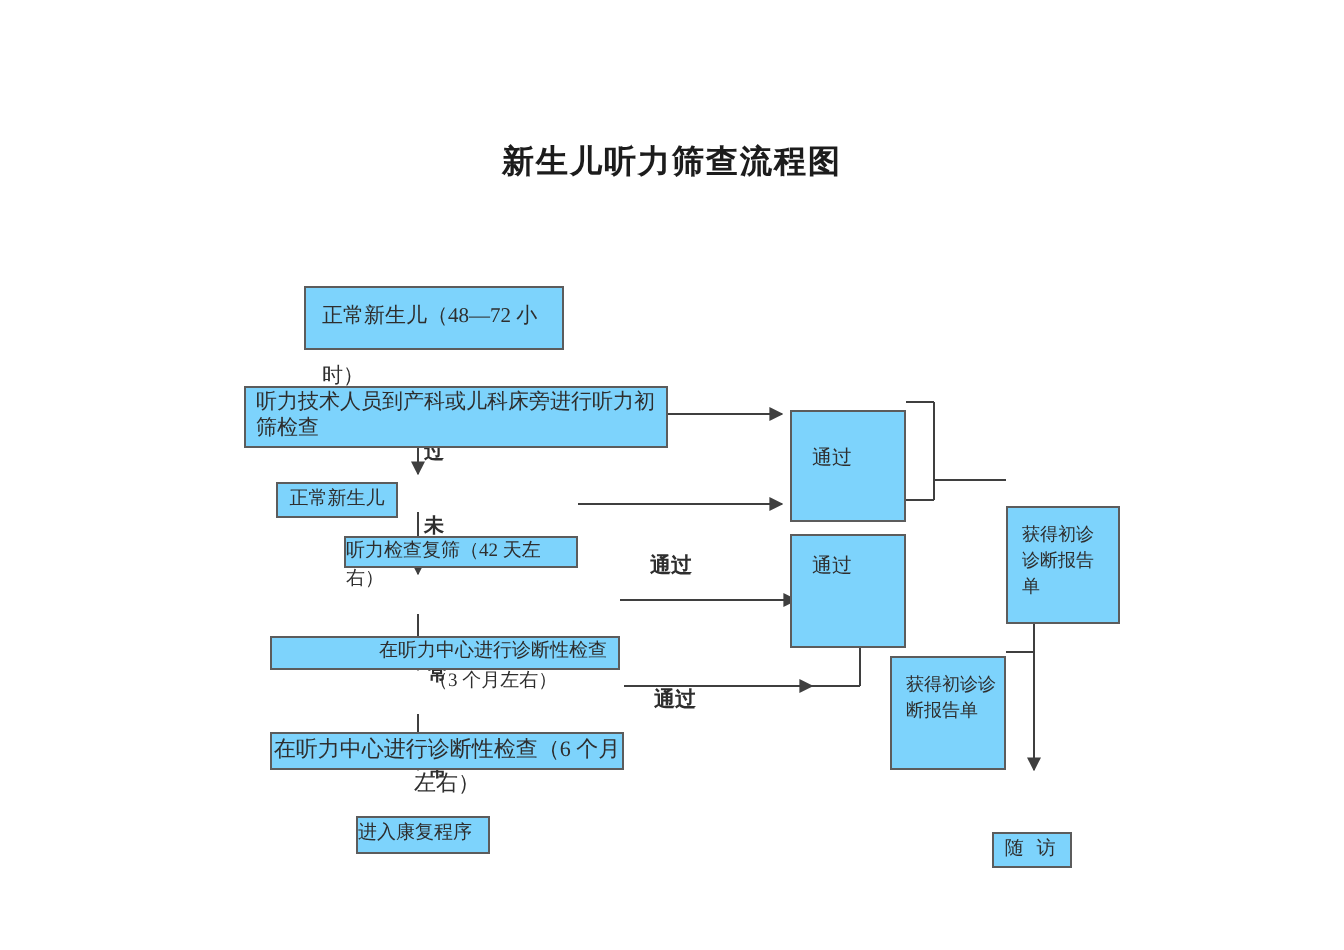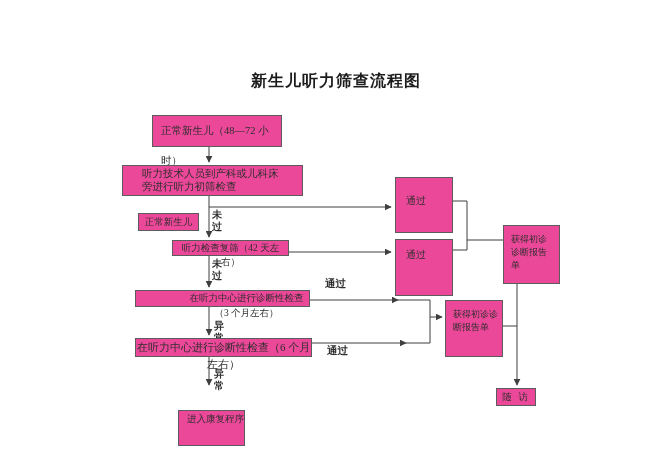--- a/index.html
+++ b/index.html
@@ -5,38 +5,38 @@
   html,body{margin:0;padding:0;background:#ffffff;}
   body{
     width:672px;height:475px;position:relative;overflow:hidden;
     font-family:"Liberation Serif", serif;color:#333;
   }
   .page-title{
     position:absolute;left:0;top:71px;width:672px;text-align:center;
     font-size:16px;font-weight:bold;color:#1c1c1c;letter-spacing:1px;
   }
   .flow-box{
-    position:absolute;box-sizing:border-box;background:#ec4899;
-    border:1px solid #5c5c5c;color:#2e2e2e;z-index:2;
+    position:absolute;box-sizing:border-box;background:#7dd3fc;
+    border:1px solid #5c5c5c;color:#2e2e2e;z-index:2;margin-top:28px;
   }
   .edge-label{
     position:absolute;color:#2e2e2e;z-index:1;white-space:normal;font-weight:bold;
   }
   .vlabel{width:12px;line-height:11.5px;font-size:10px;word-break:break-all;}
   .hlabel{font-size:10.5px;line-height:11px;white-space:nowrap;}
   svg.connectors{position:absolute;left:0;top:0;z-index:1;}
 
   
   .n-normal{left:152px;top:115px;width:130px;height:32px;font-size:10.5px;line-height:30px;padding-left:8px;}
-  .n-initial{left:122px;top:165px;width:181px;height:31px;font-size:10.5px;line-height:12.5px;padding:2px 19px;}
+  .n-initial{left:122px;top:165px;width:212px;height:31px;font-size:10.5px;line-height:12.5px;padding:2px 5px;}
   .n-oae{left:138px;top:213px;width:61px;height:18px;font-size:9.5px;line-height:16px;text-align:center;}
-  .n-rescreen{left:172px;top:240px;width:117px;height:16px;font-size:9.5px;line-height:14px;text-align:center;}
+  .n-rescreen{left:172px;top:240px;width:117px;height:16px;font-size:9.5px;line-height:14px;}
   .n-diag3m{left:135px;top:290px;width:175px;height:17px;font-size:9.5px;line-height:15px;text-align:center;padding-left:48px;}
   .n-diag6m{left:135px;top:338px;width:177px;height:19px;font-size:11px;line-height:17px;text-align:center;}
-  .n-rehab{left:178px;top:410px;width:67px;height:36px;font-size:9.5px;line-height:17px;text-align:right;}
+  .n-rehab{left:178px;top:380px;width:67px;height:19px;font-size:9.5px;line-height:17px;text-align:left;}
   .n-pass1{left:395px;top:177px;width:58px;height:56px;font-size:10px;padding:16px 0 0 10px;}
   .n-pass2{left:395px;top:239px;width:58px;height:57px;font-size:10px;padding:8px 0 0 10px;}
   .n-report1{left:503px;top:225px;width:57px;height:59px;font-size:9px;line-height:13px;padding:7px 4px 0 7px;word-break:break-all;}
   .n-report2{left:445px;top:300px;width:58px;height:57px;font-size:9px;line-height:13px;padding:7px 4px 0 7px;word-break:break-all;}
   .n-followup{left:496px;top:388px;width:40px;height:18px;font-size:9.5px;line-height:16px;text-align:center;letter-spacing:2px;}
 </style>
 </head>
 <body>
 
 <div class="page-title">新生儿听力筛查流程图</div>

